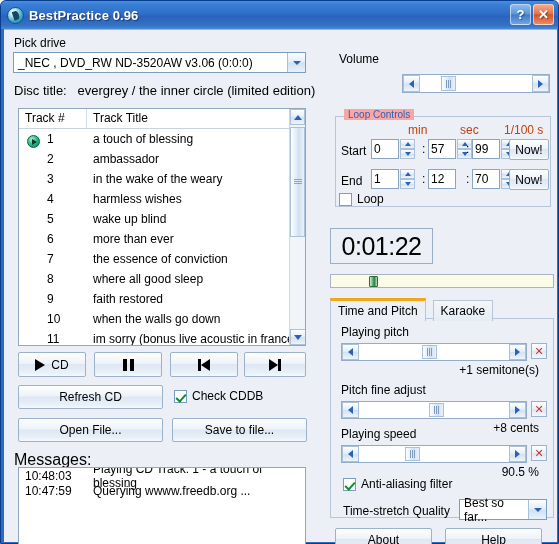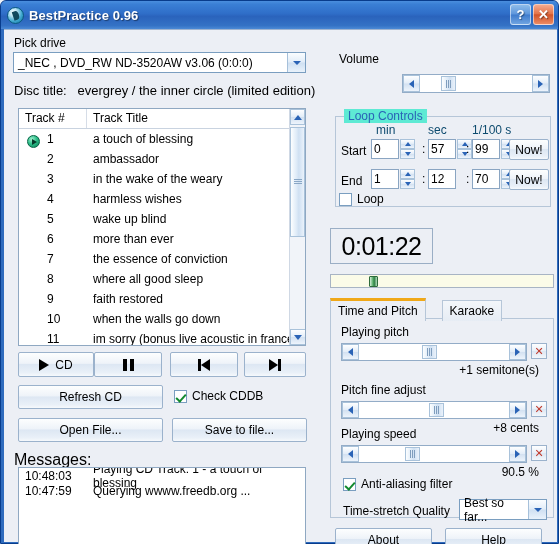--- a/index.html
+++ b/index.html
@@ -231,21 +231,21 @@
     border-radius: 2px;
     font-size: 12px;
     color: #000;
     display: flex;
     align-items: center;
     justify-content: center;
     cursor: pointer;
     font-family: "Liberation Sans", sans-serif;
   }
   .tbar { position: absolute; }
-  #btn-play { left: 14px; top: 322px; width: 76px; height: 25px; }
+  #btn-play { left: 14px; top: 322px; width: 68px; height: 25px; }
   #btn-pause { left: 90px; top: 322px; width: 68px; height: 25px; }
   #btn-prev { left: 166px; top: 322px; width: 68px; height: 25px; }
   #btn-next { left: 240px; top: 322px; width: 62px; height: 25px; }
   #btn-refresh { left: 14px; top: 355px; width: 145px; height: 24px; }
   #btn-open { left: 14px; top: 388px; width: 145px; height: 24px; }
   #btn-save { left: 168px; top: 388px; width: 135px; height: 24px; }
 
   .ico-play { width:0;height:0;border-top:6px solid transparent;border-bottom:6px solid transparent;border-left:10px solid #000; margin-right:6px; }
   .ico-pause { display:flex; gap:3px; }
   .ico-pause i { display:block; width:4px; height:12px; background:#000; }
@@ -345,28 +345,28 @@
   #volume-slider { left: 83px; top: 44px; width: 148px; height: 19px; position: absolute; }
 
   
   .group {
     position: absolute;
     border: 1px solid #b6c6d8;
   }
   .group > .gtitle {
     position: absolute;
     top: -8px; left: 8px;
-    background: #5eead4;
+    background: #fca5a5;
     padding: 0 4px;
-    font-size: 12px;
+    font-size: 10px;
     color: #2a63b6;
   }
   #loop-group { left: 16px; top: 86px; width: 216px; height: 91px; }
 
-  .lc-hdr { position: absolute; font-size: 12px; color: #0c4a6e; }
+  .lc-hdr { position: absolute; font-size: 12px; color: #c2410c; margin-left: 32px; }
   #hdr-min { left: 40px; top: 6px; }
   #hdr-sec { left: 92px; top: 6px; }
   #hdr-cent { left: 136px; top: 6px; }
 
   .lc-rowlabel { position: absolute; font-size: 12px; }
   #start-label { left: 5px; top: 27px; }
   #end-label { left: 5px; top: 57px; }
 
   .spin { position: absolute; display: flex; height: 20px; }
   .spin input {
@@ -763,21 +763,21 @@
       <div id="time-display">0:01:22</div>
 
       <div id="progress-slider">
         <div id="progress-thumb" style="left: 38px;"></div>
       </div>
 
       <div class="tabs">
         <div class="tab active">
           <span class="underline">Time and Pitch</span>
         </div>
-        <div class="tab" style="margin-left:16px;">
+        <div class="tab" style="margin-left:7px;">
           <span class="underline">Karaoke</span>
         </div>
       </div>
 
       <div class="tabpanel">
 
         <div class="ctl-label" style="left:10px;top:6px;">Playing pitch</div>
         <div class="hslider slider-sm" style="left:10px;top:24px;">
           <div class="hs-btn hs-left">
               <span class="g"></span>

